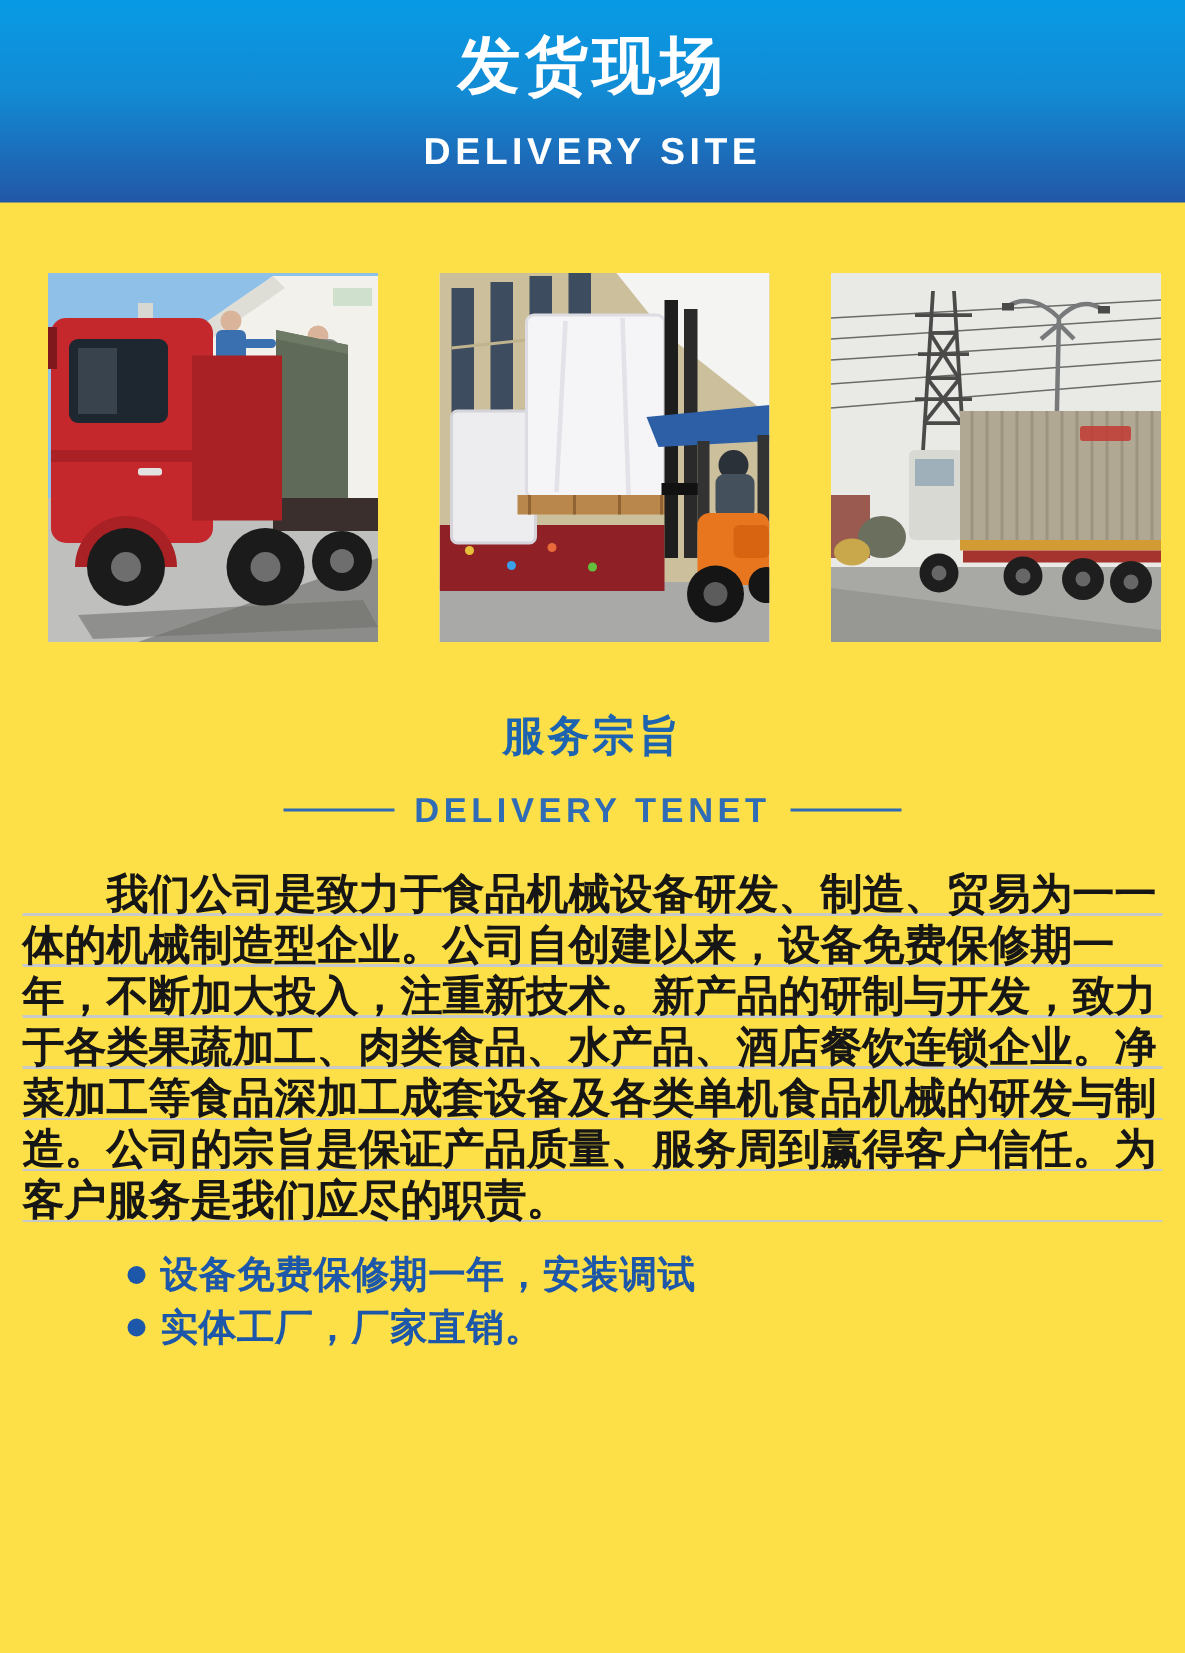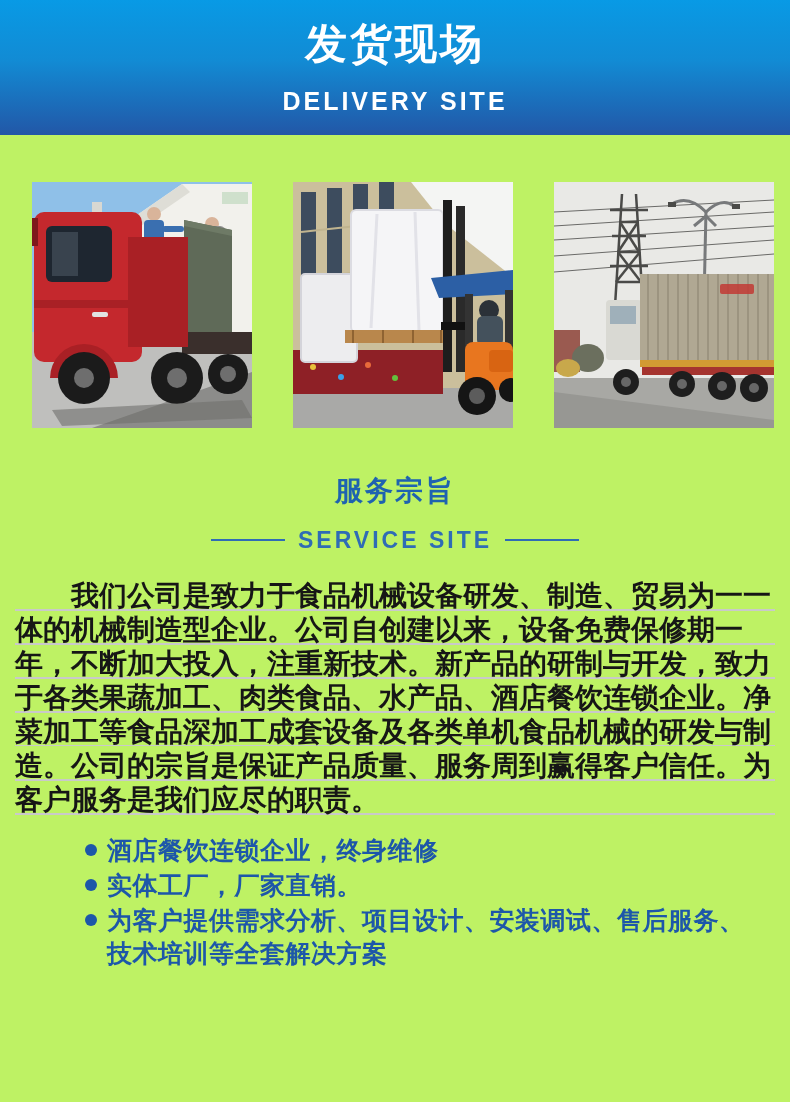--- a/index.html
+++ b/index.html
@@ -1,17 +1,17 @@
 <!DOCTYPE html>
 <html><head>
 <meta charset="utf-8">
 <style>
   html,body{margin:0;padding:0;}
   body{font-family:"Liberation Sans","DejaVu Sans",sans-serif;background:#ffffff;}
-  .page{position:relative;width:790px;height:1102px;background:#bef264;overflow:hidden;margin:0 auto;}
+  .page{position:relative;width:790px;height:1102px;background:#fde047;overflow:hidden;margin:0 auto;}
 
   
   .banner{
     height:135px;
     background:linear-gradient(180deg,#089AE5 0%,#128BD4 45%,#2257A7 100%);
     display:flex;flex-direction:column;align-items:center;justify-content:center;
     color:#ffffff;text-align:center;
   }
   .banner-title{
     font-size:42px;font-weight:700;letter-spacing:3px;line-height:46px;
@@ -258,35 +258,31 @@
         <circle cx="200" cy="206" r="14" fill="#1E1E1E"></circle>
           <circle cx="200" cy="206" r="5" fill="#676767"></circle>
       </svg>
     </figure>
   </div>
 
   <section>
     <h2 class="tenet-title">服务宗旨</h2>
     <div class="tenet-sub">
       <span class="rule"></span>
-      <span>SERVICE SITE</span>
+      <span>DELIVERY TENET</span>
       <span class="rule"></span>
     </div>
 
     <p class="para">我们公司是致力于食品机械设备研发、制造、贸易为一一体的机械制造型企业。公司自创建以来，设备免费保修期一年，不断加大投入，注重新技术。新产品的研制与开发，致力于各类果蔬加工、肉类食品、水产品、酒店餐饮连锁企业。净菜加工等食品深加工成套设备及各类单机食品机械的研发与制造。公司的宗旨是保证产品质量、服务周到赢得客户信任。为客户服务是我们应尽的职责。</p>
 
     <ul class="bullets">
       <li>
         <span class="dot"></span>
-        <span class="btext">酒店餐饮连锁企业，终身维修</span>
+        <span class="btext">设备免费保修期一年，安装调试</span>
       </li>
       <li>
         <span class="dot"></span>
         <span class="btext">实体工厂，厂家直销。</span>
       </li>
-      <li>
-        <span class="dot"></span>
-        <span class="btext">为客户提供需求分析、项目设计、安装调试、售后服务、技术培训等全套解决方案</span>
-      </li>
     </ul>
   </section>
 
 </div>
 
 </body></html>

